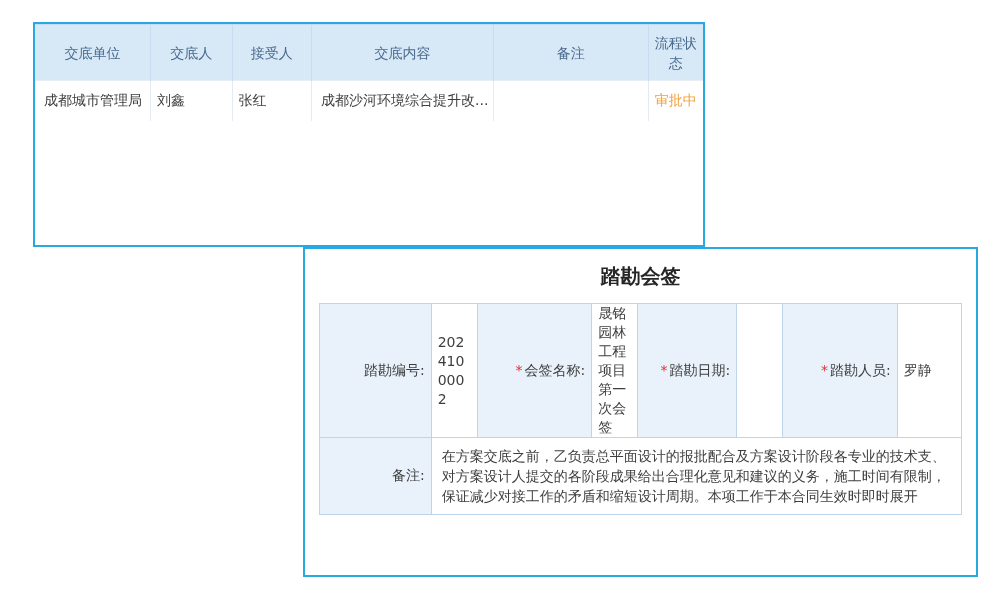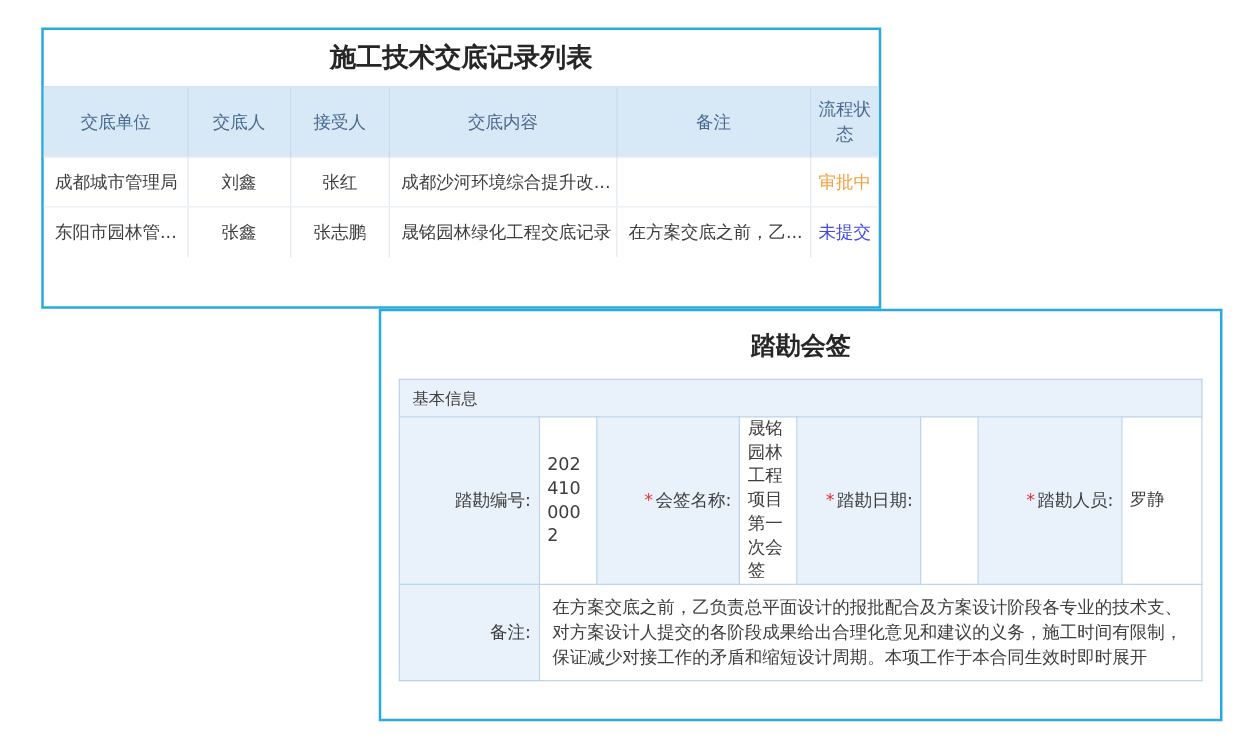--- a/index.html
+++ b/index.html
@@ -21,21 +21,21 @@
   .panel-bottom .panel-title{height:54px;line-height:54px;font-size:20px;border-radius:11px;}
 
   .list-table{width:100%;border-collapse:collapse;table-layout:fixed;font-size:14px;}
   .list-table thead tr{height:56px;}
   .list-table th{background:var(--header-bg);color:var(--header-text);font-weight:normal;
     border-left:1px solid var(--header-sep);border-top:1px solid var(--header-sep);
     padding:2px 4px;word-break:break-all;line-height:20px;}
   .list-table th:first-child{border-left:none;}
   .list-table tbody tr{height:40px;padding-left:28px;}
   .list-table td{border-top:1px solid var(--row-border);border-left:1px solid var(--col-border);
-    text-align:center;padding:2px 6px;white-space:nowrap;overflow:hidden;}
+    text-align:left;padding:2px 6px;white-space:nowrap;overflow:hidden;}
   .list-table td:first-child{border-left:none;}
   .list-table td.al{text-align:left;padding-left:9px;}
   .st-approving{color:var(--status-approving);}
   .st-unsubmitted{color:var(--status-unsubmitted);}
 
   .form-wrap{margin:0 14px;}
   .form-table{width:100%;border-collapse:collapse;table-layout:fixed;font-size:14px;
     border:1px solid var(--form-outer-border);}
   .form-table td{border:1px solid var(--form-border);vertical-align:middle;}
   .sec-row td{background:var(--form-label-bg);height:30px;padding:0 10px;font-size:13px;}
@@ -44,21 +44,20 @@
   td.val{background:#fff;text-align:left;padding:0 6px;word-break:break-all;line-height:19px;}
   .feedback-row{height:38px;}
   .remark-row{height:62px;}
   .remark-row td.val{line-height:20px;padding:8px 10px;}
   .req{color:var(--required);margin-right:2px;}
 </style>
 </head>
 <body>
 
 <div class="panel panel-top">
-  <div class="panel-title">施工技术交底记录列表</div>
   <table class="list-table">
     <colgroup>
       <col style="width:17.3%">
         <col style="width:12.2%">
         <col style="width:11.9%">
       <col style="width:27.2%">
         <col style="width:23.2%">
         <col style="width:8.2%">
     </colgroup>
     <thead>
@@ -73,50 +72,39 @@
     </thead>
     <tbody>
       <tr>
         <td class="al">成都城市管理局</td>
         <td>刘鑫</td>
         <td>张红</td>
         <td class="al">成都沙河环境综合提升改...</td>
         <td class="al"></td>
         <td class="st-approving">审批中</td>
       </tr>
-      <tr>
-        <td class="al">东阳市园林管...</td>
-        <td>张鑫</td>
-        <td>张志鹏</td>
-        <td class="al">晟铭园林绿化工程交底记录</td>
-        <td class="al">在方案交底之前，乙...</td>
-        <td class="st-unsubmitted">未提交</td>
-      </tr>
     </tbody>
   </table>
 </div>
 
 <div class="panel panel-bottom">
   <div class="panel-title">踏勘会签</div>
   <div class="form-wrap">
     <table class="form-table">
       <colgroup>
         <col style="width:17.4%">
           <col style="width:7.2%">
           <col style="width:17.8%">
           <col style="width:7.2%">
         <col style="width:15.4%">
           <col style="width:7.2%">
           <col style="width:17.8%">
           <col style="width:10%">
       </colgroup>
       <tbody>
-        <tr class="sec-row">
-          <td colspan="8">基本信息</td>
-        </tr>
         <tr class="fields-row">
           <td class="lbl">
             <span>踏勘编号:</span>
           </td>
           <td class="val">2024100002</td>
           <td class="lbl">
             <span class="req">*</span><span>会签名称:</span>
           </td>
           <td class="val">晟铭园林工程项目第一次会签</td>
           <td class="lbl">

